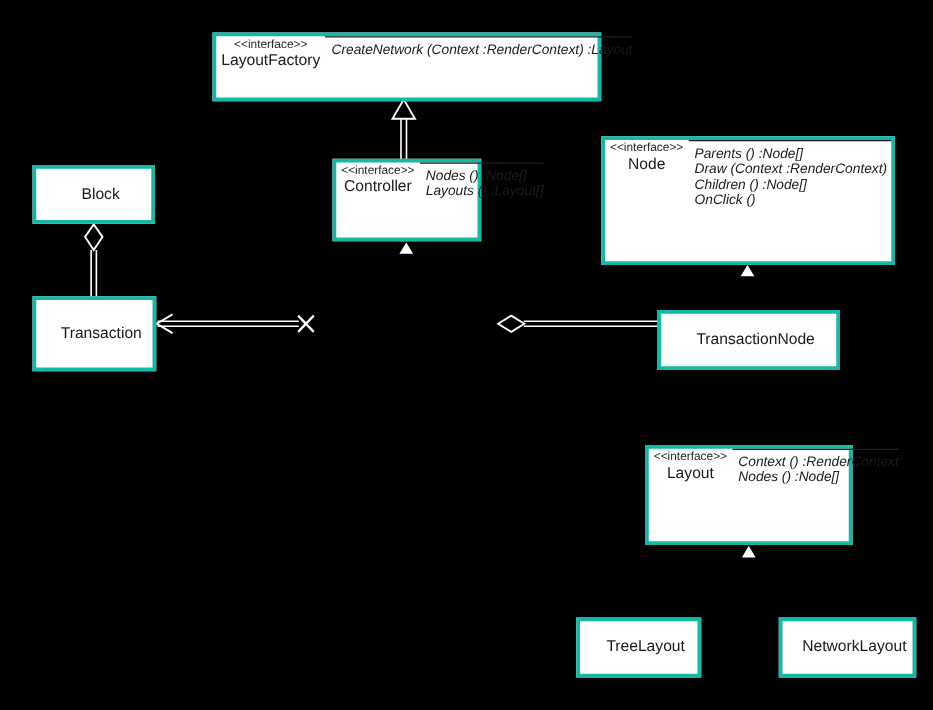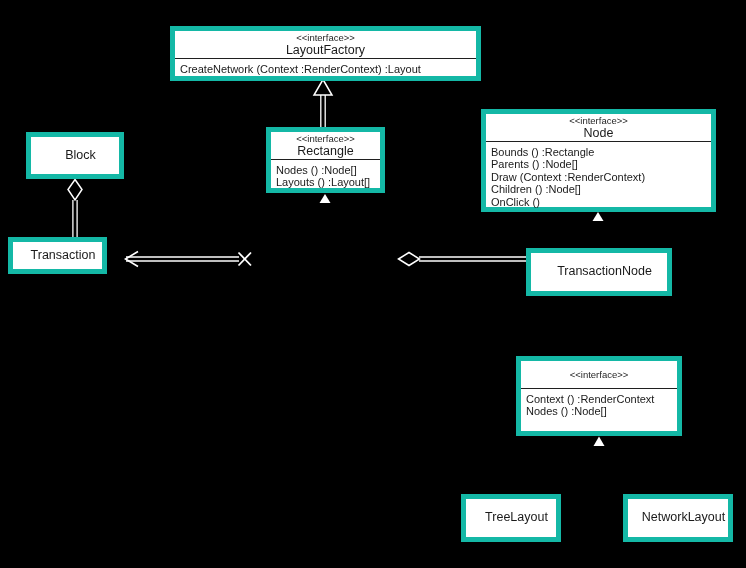--- a/index.html
+++ b/index.html
@@ -3,32 +3,32 @@
 <meta charset="utf-8">
 <style>
   html,body{margin:0;padding:0;background:#000;}
   .canvas{
     position:relative;width:746px;height:568px;background:#000;overflow:hidden;
     font-family:"Liberation Sans","DejaVu Sans",sans-serif;
   }
   .edges{position:absolute;left:0;top:0;width:746px;height:568px;}
   .uml-box{
     position:absolute;box-sizing:border-box;background:#fff;
-    border:5px solid #14b8a6;color:#1f1f1f;display:flex;flex-direction:column;
+    border:3px solid #14b8a6;color:#1f1f1f;display:flex;flex-direction:row;
   }
   .uml-box .hdr{
     box-sizing:border-box;flex:0 0 auto;text-align:center;
     display:flex;flex-direction:column;justify-content:center;
     padding:2px 4px 1px 4px;
   }
   .stereo{font-size:9.5px;line-height:10.5px;color:#262626;}
   .cname{font-size:12.5px;line-height:13.5px;color:#1a1a1a;}
   .uml-box .bdy{
     box-sizing:border-box;flex:1 1 auto;border-top:1px solid #1f1f1f;
-    padding:4px 0 16px 5px;text-align:left;
+    padding:4px 0 16px 5px;text-align:left;font-style:italic;
   }
   .m{font-size:11px;line-height:12.4px;white-space:nowrap;color:#1a1a1a;}
   .simple{align-items:center;justify-content:center;padding-left:11px;}
   .simple .cname{font-size:12.5px;}
 </style>
 </head>
 <body>
 
 <div class="canvas">
 
@@ -77,57 +77,57 @@
       <div class="cname">LayoutFactory</div>
     </div>
     <div class="bdy">
       <div class="m">CreateNetwork (Context :RenderContext) :Layout</div>
     </div>
   </div>
 
   <div class="uml-box" style="left:266px;top:127px;width:119px;height:66px">
     <div class="hdr" style="height:27px">
       <div class="stereo">&lt;&lt;interface&gt;&gt;</div>
-      <div class="cname">Rectangle</div>
+      <div class="cname">Controller</div>
     </div>
     <div class="bdy">
       <div class="m">Nodes () :Node[]</div>
       <div class="m">Layouts () :Layout[]</div>
     </div>
   </div>
 
   <div class="uml-box" style="left:481px;top:109px;width:235px;height:103px">
     <div class="hdr" style="height:27px">
       <div class="stereo">&lt;&lt;interface&gt;&gt;</div>
       <div class="cname">Node</div>
     </div>
     <div class="bdy">
-      <div class="m">Bounds () :Rectangle</div>
       <div class="m">Parents () :Node[]</div>
       <div class="m">Draw (Context :RenderContext)</div>
       <div class="m">Children () :Node[]</div>
       <div class="m">OnClick ()</div>
     </div>
   </div>
 
   <div class="uml-box" style="left:516px;top:356px;width:166px;height:80px">
     <div class="hdr" style="height:27px">
       <div class="stereo">&lt;&lt;interface&gt;&gt;</div>
+      <div class="cname">Layout</div>
     </div>
     <div class="bdy">
       <div class="m">Context () :RenderContext</div>
       <div class="m">Nodes () :Node[]</div>
     </div>
   </div>
 
   <div class="uml-box simple" style="left:26px;top:132px;width:98px;height:47px">
     <div class="cname">Block</div>
   </div>
 
-  <div class="uml-box simple" style="left:8px;top:237px;width:99px;height:37px">
+  <div class="uml-box simple" style="left:26px;top:237px;width:99px;height:60px">
     <div class="cname">Transaction</div>
   </div>
 
 
   <div class="uml-box simple" style="left:526px;top:248px;width:146px;height:48px">
     <div class="cname">TransactionNode</div>
   </div>
 
   <div class="uml-box simple" style="left:461px;top:494px;width:100px;height:48px">
     <div class="cname">TreeLayout</div>

